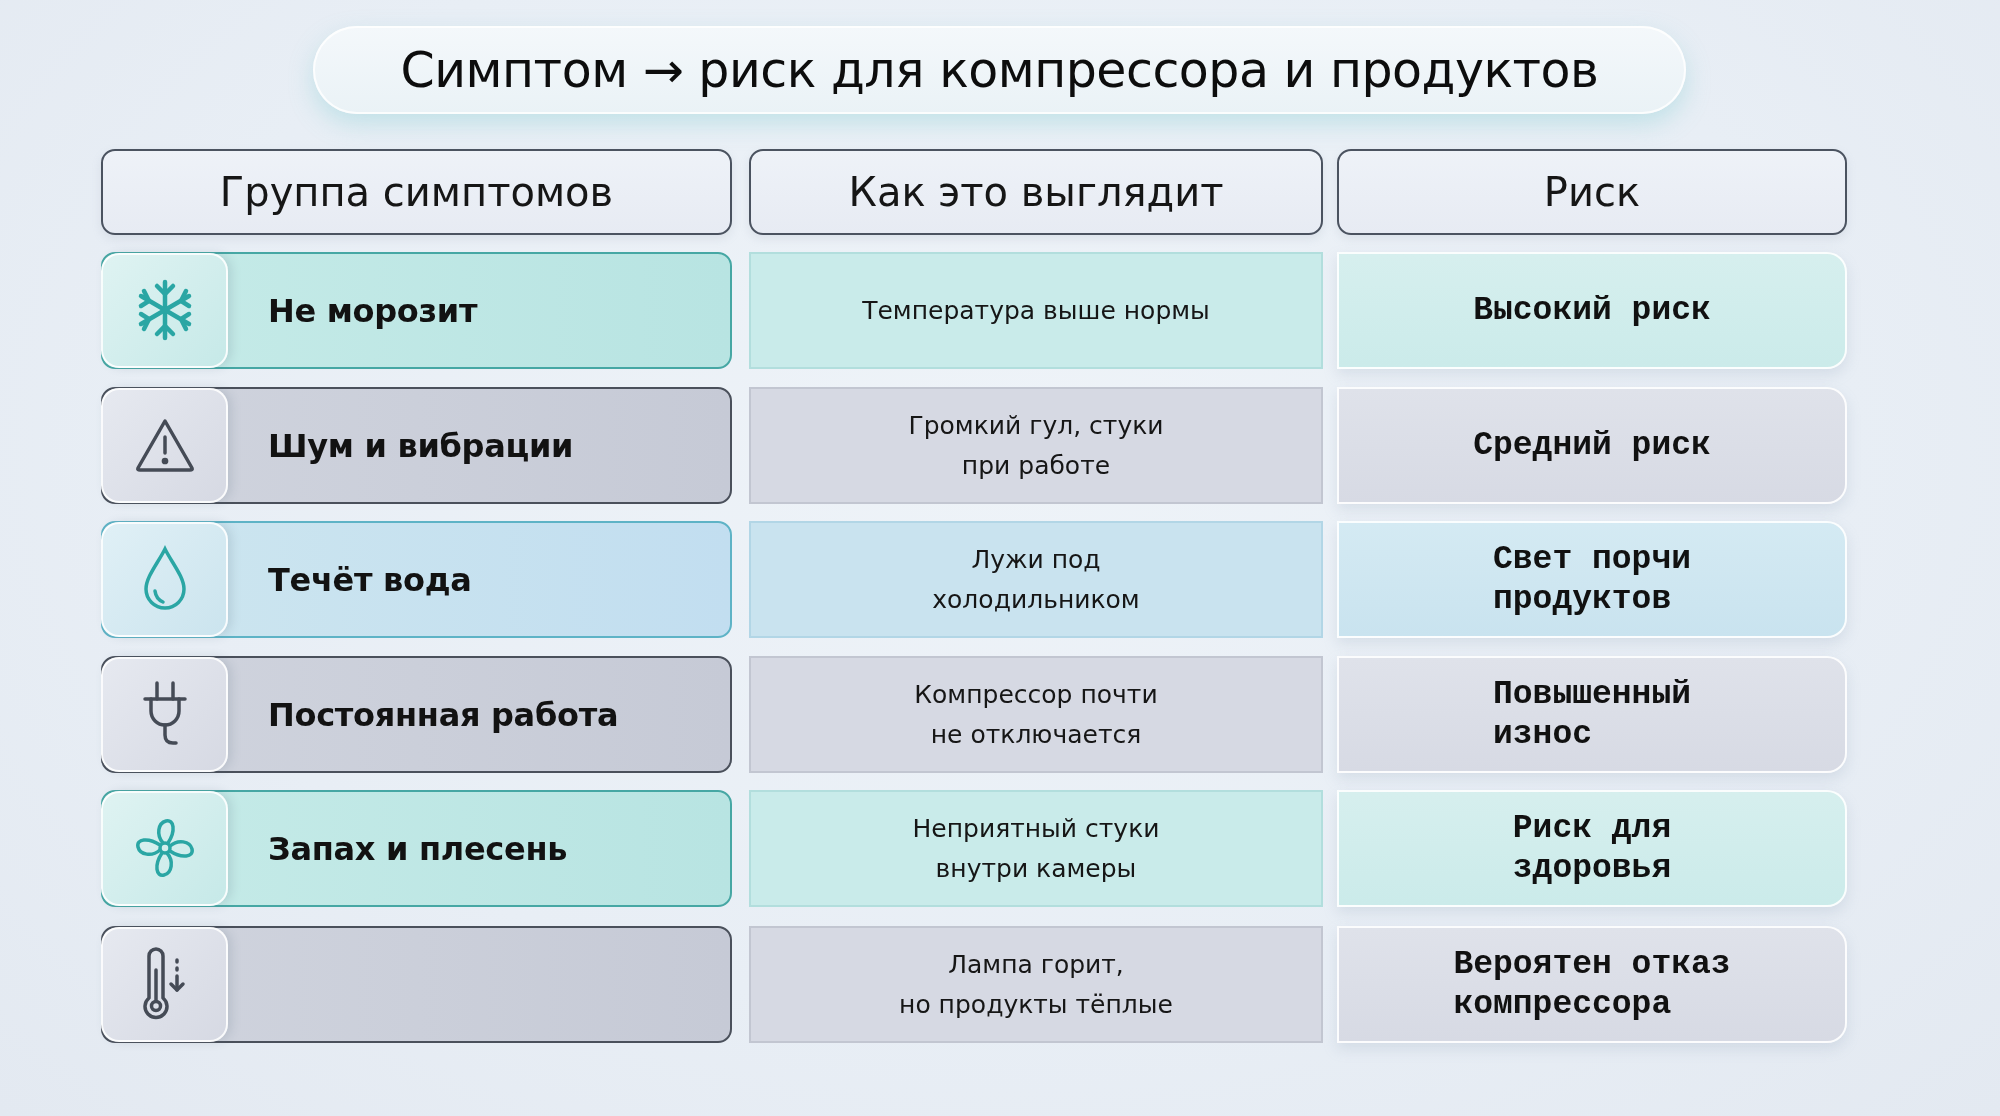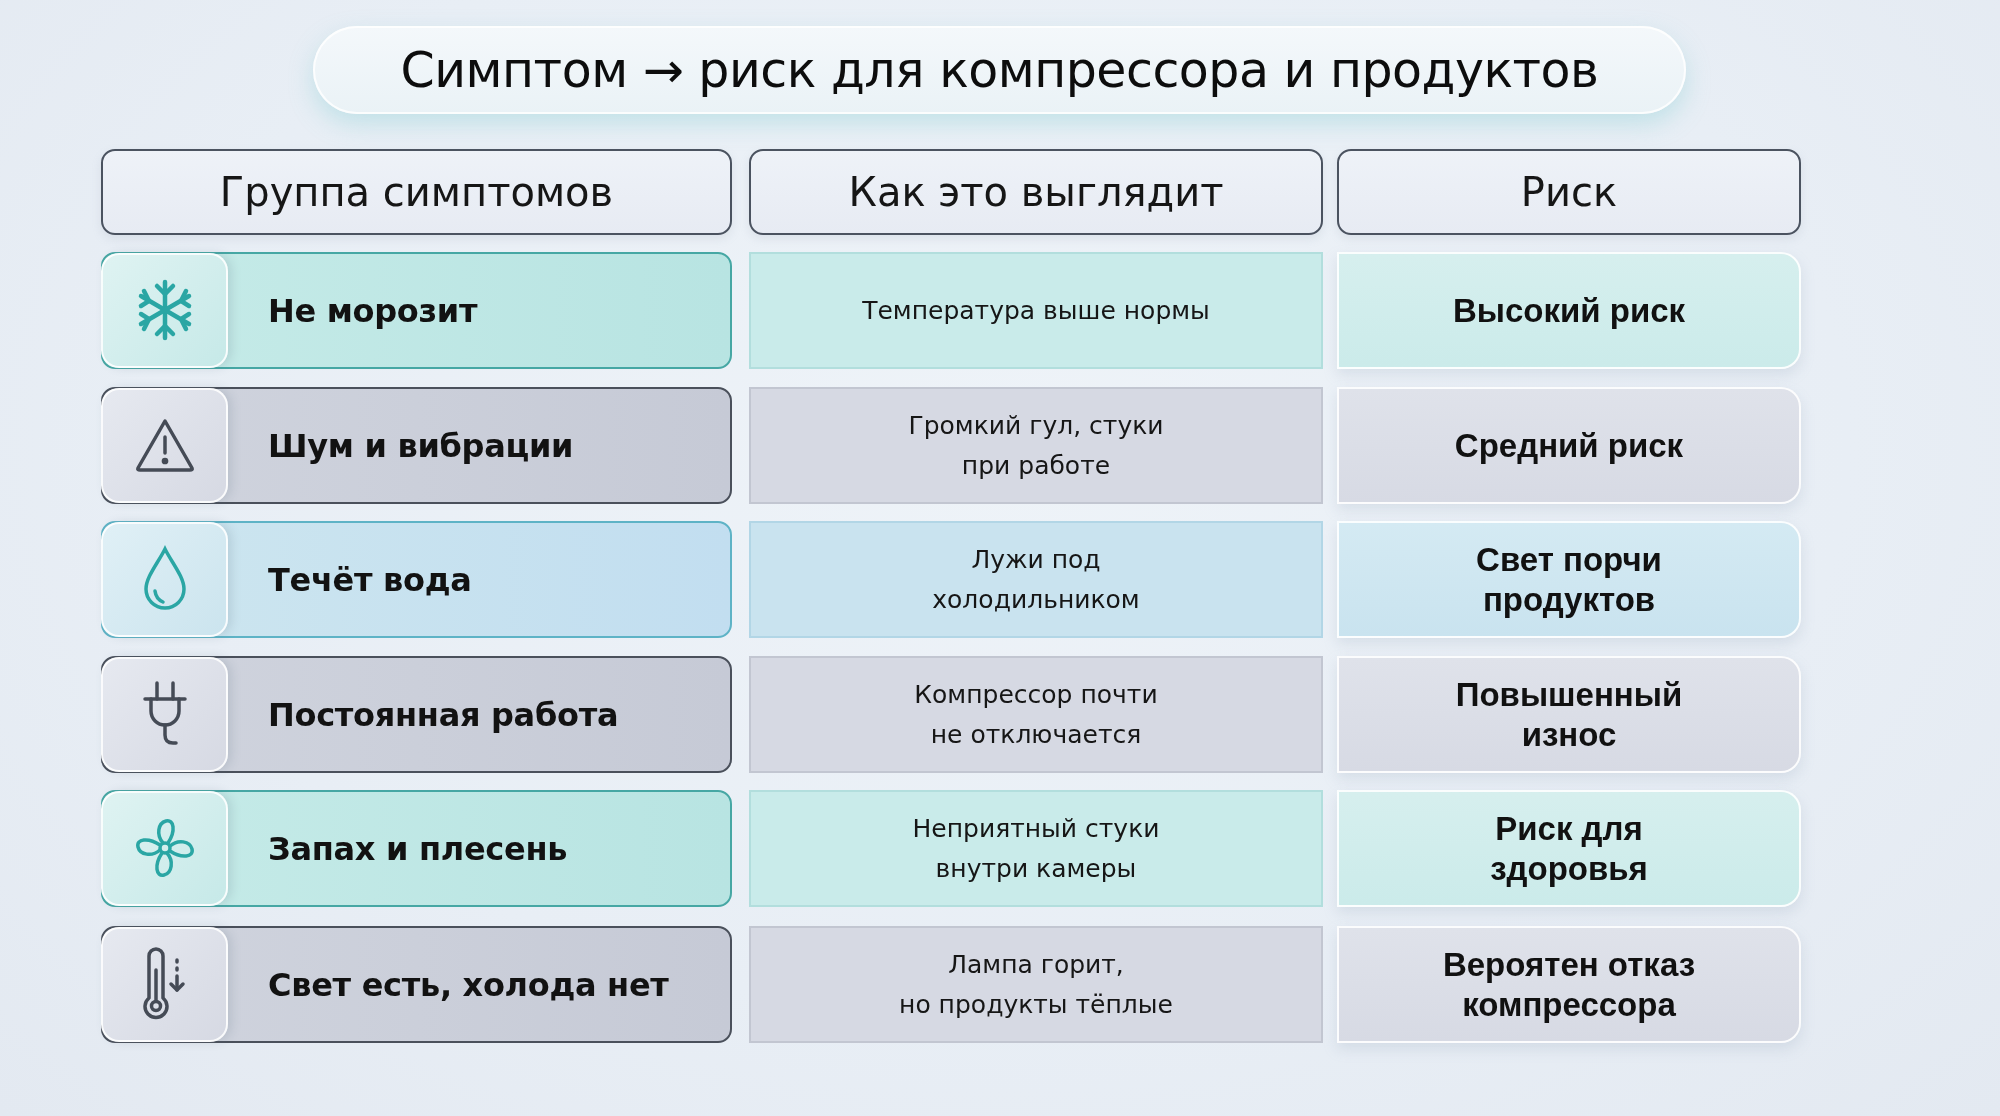--- a/index.html
+++ b/index.html
@@ -23,21 +23,21 @@
   .hdr {
     position:absolute; top:149px; height:86px; box-sizing:border-box;
     border:2px solid #4b5360; border-radius:14px;
     background: linear-gradient(180deg,#eef2f8 0%, #e7ebf3 100%);
     display:flex; align-items:center; justify-content:center;
     font-family: "DejaVu Sans", sans-serif; font-size:40px; color:#161616;
     box-shadow: 0 4px 10px rgba(150,160,180,0.18);
   }
   .c1 { left:101px; width:631px; }
   .c2 { left:749px; width:574px; }
-  .c3 { left:1337px; width:464px; }
+  .c3 { left:1337px; width:510px; }
 
   .row-cell { position:absolute; height:117px; box-sizing:border-box; }
   .sym {
     border:2px solid; border-radius:14px;
     display:flex; align-items:center;
   }
   .sym .icon-box {
     width:127px; height:115px; margin-left:-2px; margin-top:-1px; flex:0 0 auto;
     border-radius:18px; box-sizing:border-box;
     border:2px solid rgba(255,255,255,0.85);
@@ -49,23 +49,23 @@
     font-family: "DejaVu Sans", sans-serif; white-space:nowrap; letter-spacing:-0.3px;
   }
   .desc {
     border:2px solid; display:flex; align-items:center; justify-content:center;
     text-align:center; font-size:25px; line-height:40px; color:#161616;
     font-family:"DejaVu Sans", sans-serif;
   }
   .desc span { white-space:pre-line; }
   .risk {
     border:2px solid rgba(255,255,255,0.9); border-radius:0 20px 20px 0;
-    display:flex; align-items:center; justify-content:center; text-align:center;
+    display:flex; align-items:center; justify-content:center; 
     font-size:33px; line-height:40px; font-weight:bold; color:#111;
-    font-family:Liberation Sans, sans-serif;
+    font-family:Liberation Mono, monospace;
     box-shadow: 0 6px 14px rgba(140,160,180,0.22);
   }
   .risk span { white-space:pre-line; }
 
   
   .teal.sym { background: linear-gradient(90deg,#c6ebe8 0%, #b8e4e2 100%); border-color:#46a7a4; }
   .teal .icon-box { background: linear-gradient(135deg,#dff3f2 0%, #c6e9e8 100%); }
   .teal.desc { background:#c9ebea; border-color:#b2dedd; }
   .teal.risk { background: linear-gradient(180deg,#d6efee 0%, #cbebea 100%); }
 
@@ -216,21 +216,20 @@
         <path d="M12 52 L12 10 A7 7 0 0 1 26 10 L26 52 A11 11 0 1 1 12 52 Z"></path>
         <circle cx="19" cy="60" r="4.5"></circle>
         <line x1="19" y1="24" x2="19" y2="55"></line>
         <line x1="40" y1="14" x2="40" y2="16"></line>
         <line x1="40" y1="22" x2="40" y2="24"></line>
         <line x1="40" y1="30" x2="40" y2="44"></line>
         <polyline points="34,38 40,44 46,38"></polyline>
       </svg>
     </span>
   </div>
-  <span class="label">Свет есть, холода нет</span>
 </div>
 <div class="row-cell desc gray c2" style="top:926px">
     <span>Лампа горит,
 но продукты тёплые</span>
   </div>
 <div class="row-cell risk gray c3" style="top:926px">
     <span>Вероятен отказ
 компрессора</span>
   </div>
 

